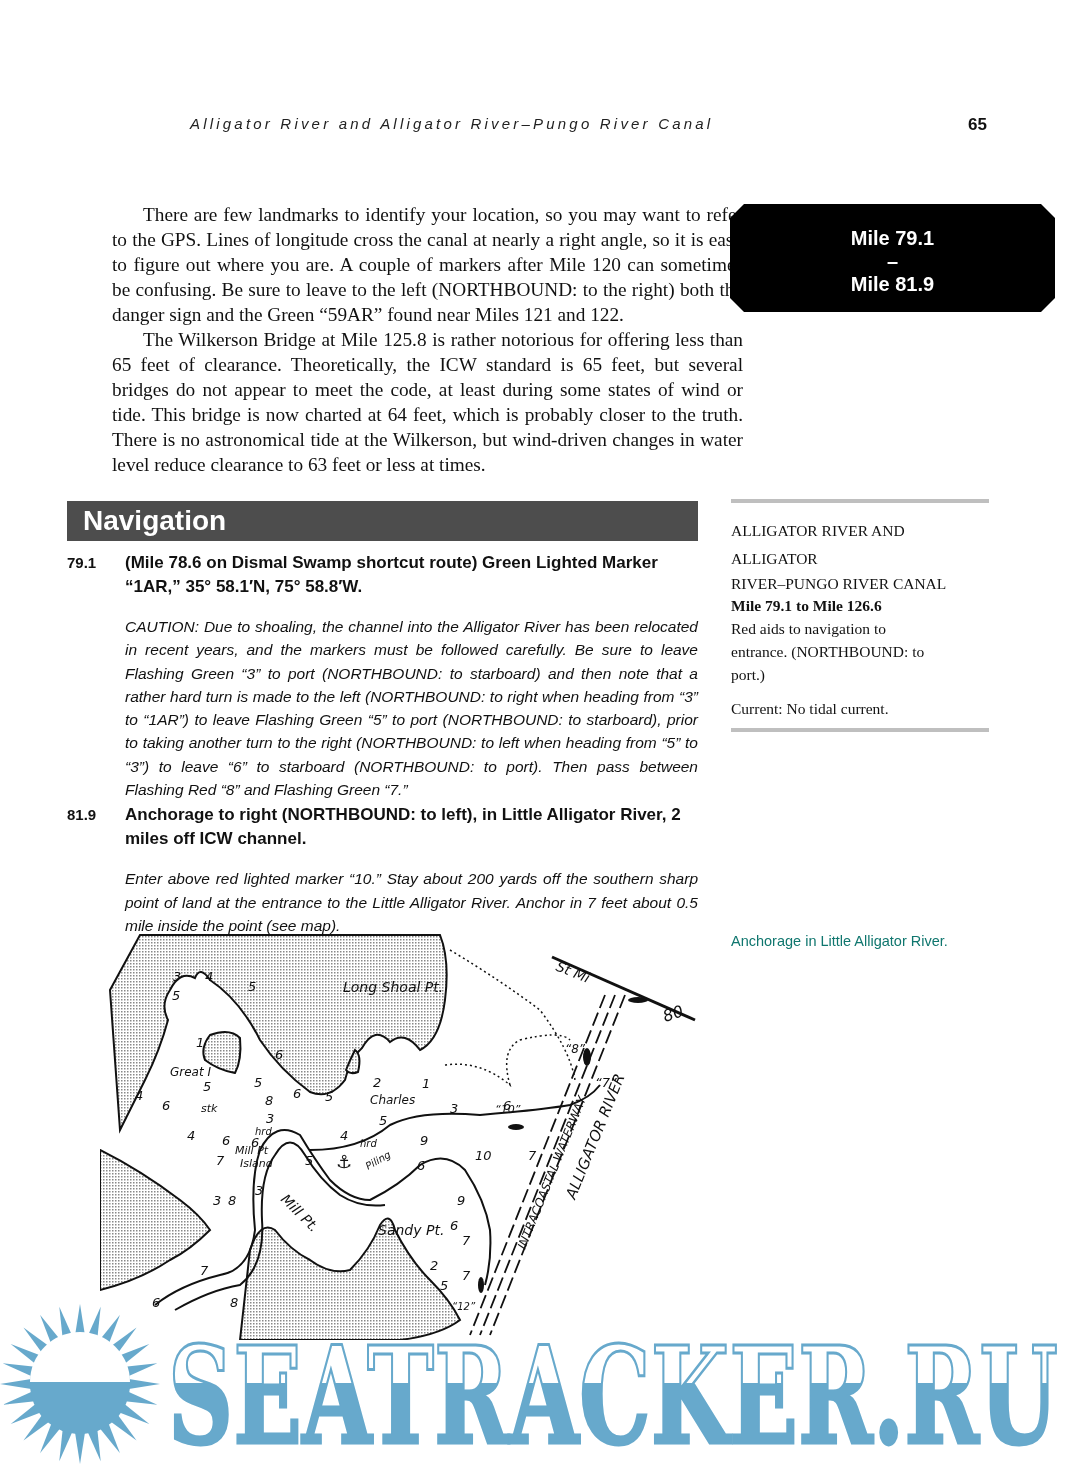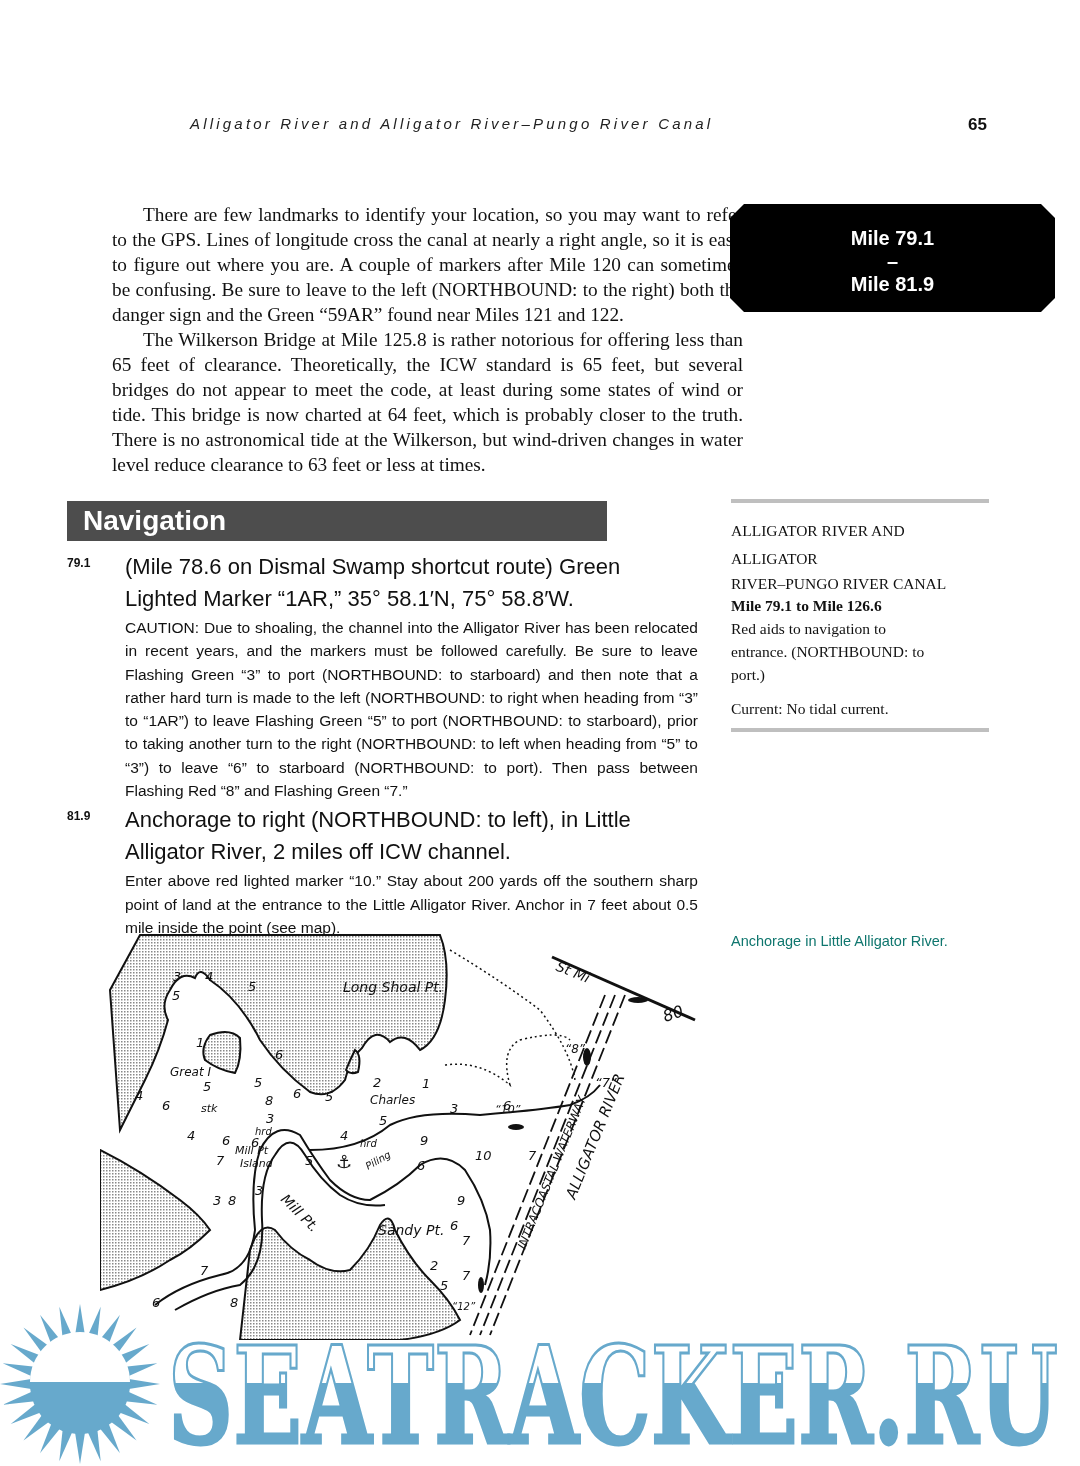--- a/index.html
+++ b/index.html
@@ -4,32 +4,32 @@
 <style>
   html, body { margin:0; padding:0; background:#ffffff; }
   body { width:1080px; height:1466px; position:relative; overflow:hidden; color:#111; }
   .running-head { position:absolute; top:115px; left:190px; font-family:"Liberation Sans", sans-serif; font-style:italic; font-size:15px; letter-spacing:3.2px; color:#222; }
   .page-num { position:absolute; top:115px; left:968px; font-family:"Liberation Sans", sans-serif; font-weight:bold; font-size:17px; color:#111;text-align:right; }
   .body-text { position:absolute; left:67px; top:202px; width:631px; font-family:"Liberation Serif", serif; font-size:19.3px; line-height:25px; text-align:justify; color:#111;margin-left:45px; }
   .body-text p { margin:0; text-indent:31px; }
   .mile-box { position:absolute; left:730px; top:204px; width:325px; height:108px; background:#000; color:#fff;
     clip-path: polygon(14px 0, calc(100% - 14px) 0, 100% 14px, 100% calc(100% - 14px), calc(100% - 14px) 100%, 14px 100%, 0 calc(100% - 14px), 0 14px);
     font-family:"Liberation Sans", sans-serif; font-weight:bold; font-size:20px; text-align:center; line-height:23px; padding-top:23px; box-sizing:border-box;border-radius:13px; }
-  .nav-header { position:absolute; left:67px; top:501px; width:540px; height:40px; background:#4d4d4d; color:#fff; font-family:"Liberation Sans", sans-serif; font-weight:bold; font-size:28px; line-height:40px; padding-left:16px; box-sizing:border-box; }
+  .nav-header { position:absolute; left:67px; top:501px; width:631px; height:40px; background:#4d4d4d; color:#fff; font-family:"Liberation Sans", sans-serif; font-weight:bold; font-size:28px; line-height:40px; padding-left:16px; box-sizing:border-box; }
   .sidebar { position:absolute; left:731px; top:499px; width:258px; font-family:Liberation Serif, serif; font-size:15.5px; color:#111; }
   .sidebar .rule { height:4px; background:#bfbfbf; }
   .sidebar .caps { margin-top:14px; line-height:28px; }
   .sidebar .bold { font-weight:bold; line-height:22px; }
   .sidebar .line { line-height:23px; }
   .sidebar .current { margin-top:12px; margin-bottom:8px; line-height:22px; }
   .entries { position:absolute; left:67px; top:551px; width:631px; font-family:"Liberation Sans", sans-serif; color:#111; }
   .entry { position:relative; padding-left:58px; }
-  .entry .mile { position:absolute; left:0; top:0; font-weight:bold; font-size:12px; line-height:24px; }
-  .entry .title { font-weight:normal; font-size:22px; line-height:32px; }
-  .entry .desc { font-size:15.5px; line-height:23.3px; text-align:justify; margin-top:1px; }
+  .entry .mile { position:absolute; left:0; top:0; font-weight:bold; font-size:15px; line-height:24px; }
+  .entry .title { font-weight:bold; font-size:17px; line-height:24px; }
+  .entry .desc { font-size:15.5px; line-height:23.3px; text-align:justify; margin-top:16px;font-style:italic; }
   .entry + .entry { margin-top:2px; }
   .caption { position:absolute; left:731px; top:933px; font-family:"Liberation Sans", sans-serif; font-size:14.5px; color:#0f766e; }
   .map { position:absolute; left:100px; top:930px; width:620px; height:410px; }
   .map text { font-family:"DejaVu Sans", sans-serif; font-style:italic; fill:#111; }
   .watermark { position:absolute; left:0; top:1300px; width:1080px; height:166px; }
 </style>
 </head>
 <body>
 
 <div class="running-head">Alligator River and Alligator River–Pungo River Canal</div>

